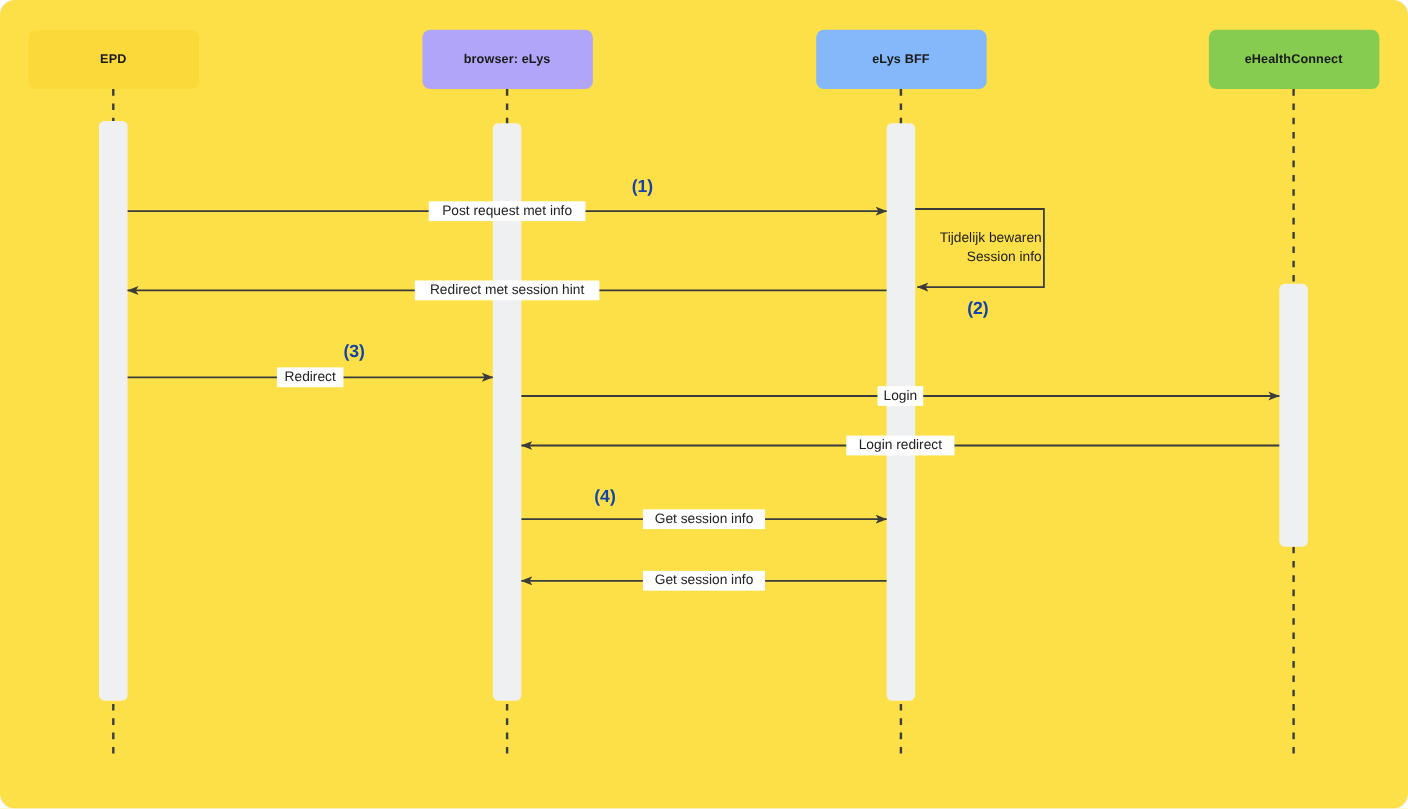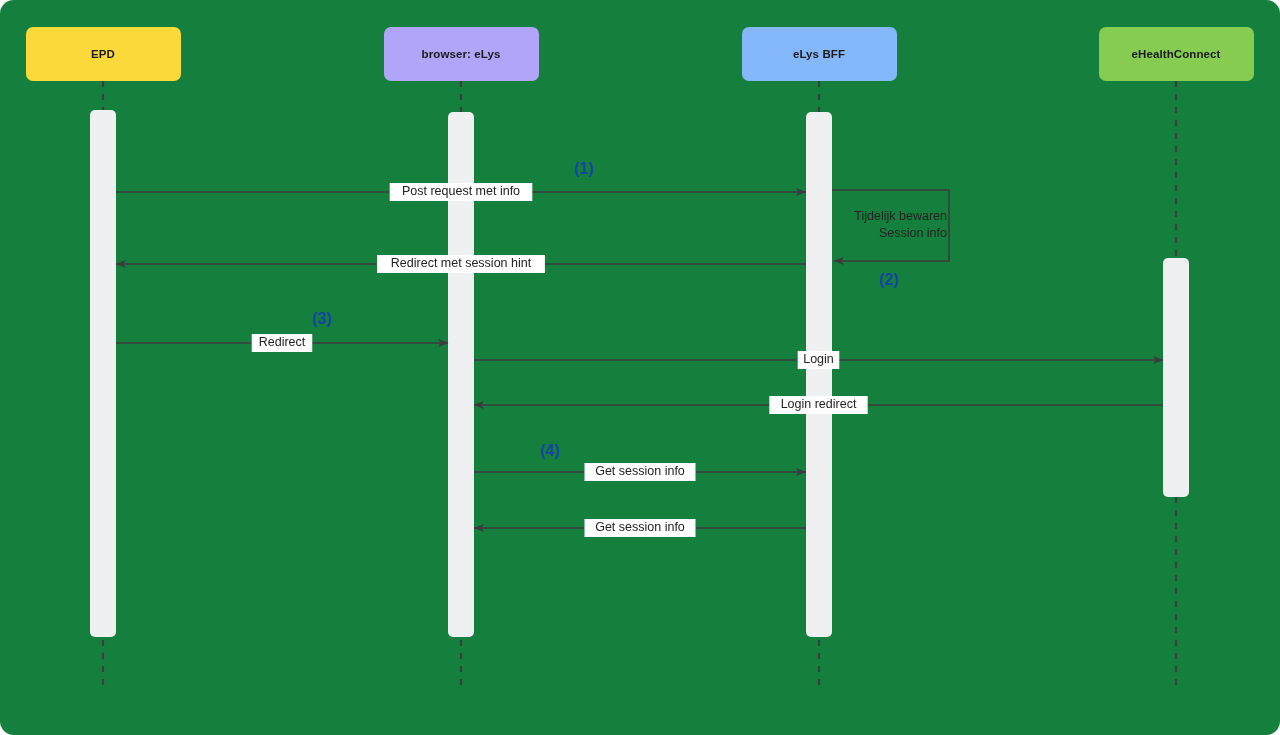--- a/index.html
+++ b/index.html
@@ -10,21 +10,21 @@
   body {
     width: 1280px;
     height: 735px;
     font-family: "Liberation Sans", sans-serif;
     overflow: hidden;
   }
   #canvas {
     position: relative;
     width: 1280px;
     height: 735px;
-    background: #15803d;
+    background: #fde047;
     border-radius: 14px;
     box-shadow: 0 0 0 1px #f0f0f0;
     overflow: hidden;
   }
   #svgroot {
     position: absolute;
     left: 0;
     top: 0;
     width: 1280px;
     height: 735px;

